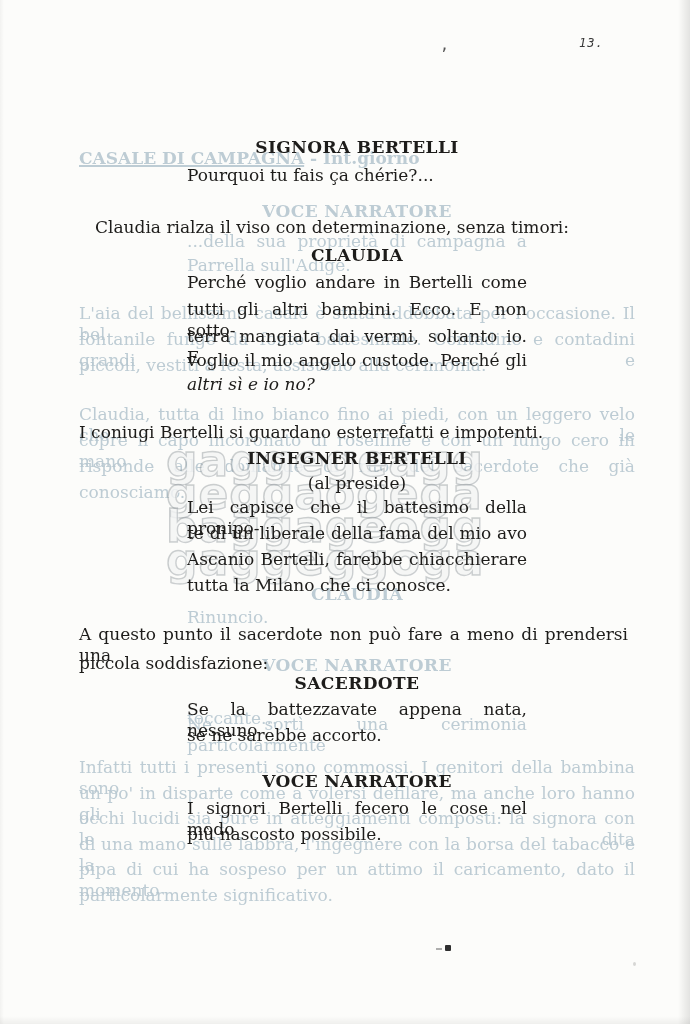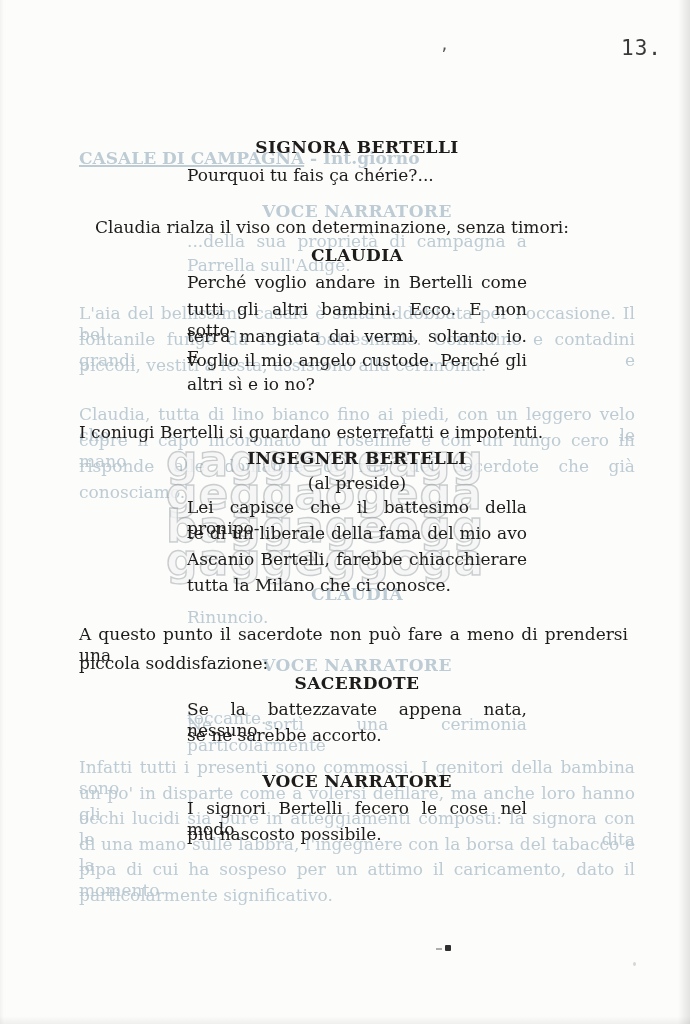--- a/index.html
+++ b/index.html
@@ -36,23 +36,23 @@
   
   .watermark{position:absolute;left:166px;top:444px;width:400px;
     font-family:"DejaVu Sans","Liberation Sans",sans-serif;
     font-weight:bold;font-size:44px;line-height:33px;letter-spacing:1px;
     color:rgba(190,196,199,0.16);
     -webkit-text-stroke:1.4px rgba(128,138,143,0.38);
     text-shadow:1px 1px 0 rgba(255,255,255,0.8);
     white-space:nowrap;}
   .watermark div{height:33px;}
 
-  .pagenum{position:absolute;left:621px;top:36px;
+  .pagenum{position:absolute;left:579px;top:36px;
     font-family:"DejaVu Sans Mono","Liberation Mono",monospace;
-    font-size:21px;color:#3a3a3a;letter-spacing:1px;}
+    font-size:12px;color:#3a3a3a;letter-spacing:1px;font-style:italic;}
   .stray-comma{position:absolute;left:440px;top:36px;
     font-family:"DejaVu Sans Mono","Liberation Mono",monospace;
     font-size:15px;color:#555;}
   .speck-dash{position:absolute;left:436px;top:948px;width:6px;height:2px;background:rgba(80,80,80,0.45);}
   .speck-dot{position:absolute;left:445px;top:945px;width:6px;height:6px;background:#2f2f2f;border-radius:1px;}
   .speck-faint{position:absolute;left:633px;top:962px;width:3px;height:4px;background:rgba(0,0,0,0.15);border-radius:50%;}
 </style>
 </head>
 <body>
 
@@ -107,21 +107,21 @@
     <div class="ln char" style="top:137px;">SIGNORA BERTELLI</div>
     <div class="ln dlg" style="top:165px;">Pourquoi tu fais ça chérie?...</div>
 
     <div class="ln act" style="top:217px;margin-left:16px;">Claudia rialza il viso con determinazione, senza timori:</div>
 
     <div class="ln char" style="top:245px;">CLAUDIA</div>
     <div class="ln dlg jl" style="top:272px;">Perché voglio andare in Bertelli come</div>
     <div class="ln dlg jl" style="top:299px;">tutti gli altri bambini. Ecco. E non sotto-</div>
     <div class="ln dlg jl" style="top:326px;">terra mangiata dai vermi, soltanto io. E</div>
     <div class="ln dlg jl" style="top:350px;">voglio il mio angelo custode. Perché gli</div>
-    <div class="ln dlg" style="top:374px;">altri sì e io no?</div>
+    <div class="ln dlg" style="top:374px;font-style:italic;">altri sì e io no?</div>
 
     <div class="ln act" style="top:422px;">I coniugi Bertelli si guardano esterrefatti e impotenti.</div>
 
     <div class="ln char" style="top:448px;">INGEGNER BERTELLI</div>
     <div class="ln paren" style="top:473px;">(al preside)</div>
     <div class="ln dlg jl" style="top:497px;">Lei capisce che il battesimo della pronipo-</div>
     <div class="ln dlg jl" style="top:523px;">te di un liberale della fama del mio avo</div>
     <div class="ln dlg jl" style="top:549px;">Ascanio Bertelli, farebbe chiacchierare</div>
     <div class="ln dlg" style="top:575px;">tutta la Milano che ci conosce.</div>
 

